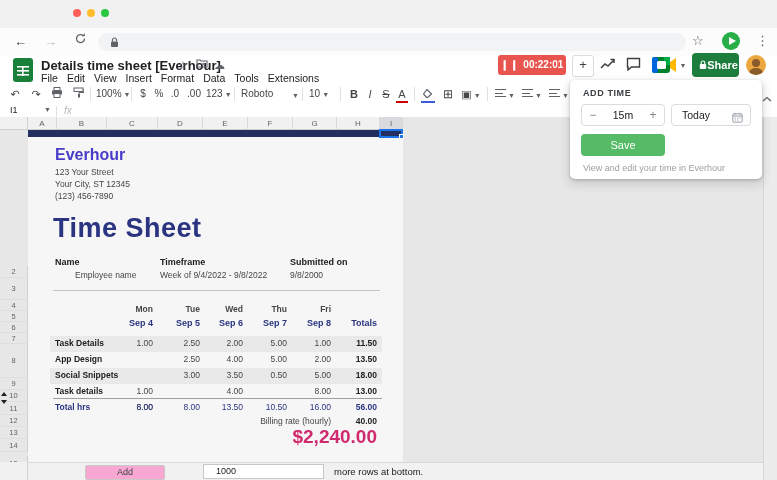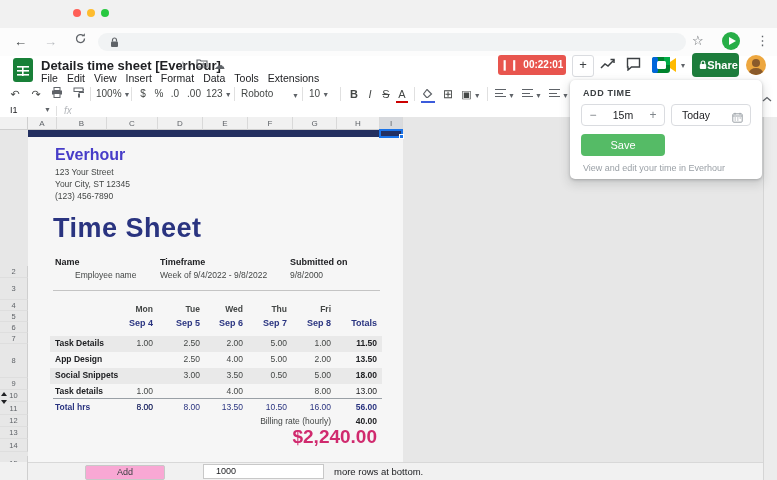--- a/index.html
+++ b/index.html
@@ -353,21 +353,21 @@
       <div class="cellnum" style="left: 107px; top: 368px; margin-top: 32px;">6.00</div>
       <div class="cellnum" style="left: 154px; top: 368px;">3.00</div>
       <div class="cellnum" style="left: 197px; top: 368px;">3.50</div>
       <div class="cellnum" style="left: 241px; top: 368px;">0.50</div>
       <div class="cellnum" style="left: 285px; top: 368px;">5.00</div>
       <div class="cellnum" style="left: 331px; top: 368px; font-weight: bold; color: rgb(32, 33, 36);">18.00</div>
       <div class="rowlabel" style="top: 384px;">Task details</div>
       <div class="cellnum" style="left: 107px; top: 384px;">1.00</div>
       <div class="cellnum" style="left: 197px; top: 384px;">4.00</div>
       <div class="cellnum" style="left: 285px; top: 384px;">8.00</div>
-      <div class="cellnum" style="left: 331px; top: 384px; font-weight: normal; color: rgb(32, 33, 36);">13.00</div>
+      <div class="cellnum" style="left: 331px; top: 384px; font-weight: bold; color: rgb(32, 33, 36);">13.00</div>
       <div class="rowlabel" style="top: 400px; color: rgb(42, 52, 128);">Total hrs</div>
       <div class="cellnum" style="left: 107px; top: 400px; color: rgb(42, 52, 128);">8.00</div>
       <div class="cellnum" style="left: 154px; top: 400px; color: rgb(42, 52, 128);">8.00</div>
       <div class="cellnum" style="left: 197px; top: 400px; color: rgb(42, 52, 128);">13.50</div>
       <div class="cellnum" style="left: 241px; top: 400px; color: rgb(42, 52, 128);">10.50</div>
       <div class="cellnum" style="left: 285px; top: 400px; color: rgb(42, 52, 128);">16.00</div>
       <div class="cellnum" style="left: 331px; top: 400px; font-weight: bold; color: rgb(42, 52, 128);">56.00</div>
       <div class="cellnum" style="left: 201px; top: 414px; width: 130px;">Billing rate (hourly)</div>
       <div class="cellnum" style="left: 331px; top: 414px; font-weight: bold; color: rgb(32, 33, 36);">40.00</div>
       <div class="grand" style="left: 237px; top: 426px; width: 140px;">$2,240.00</div>

